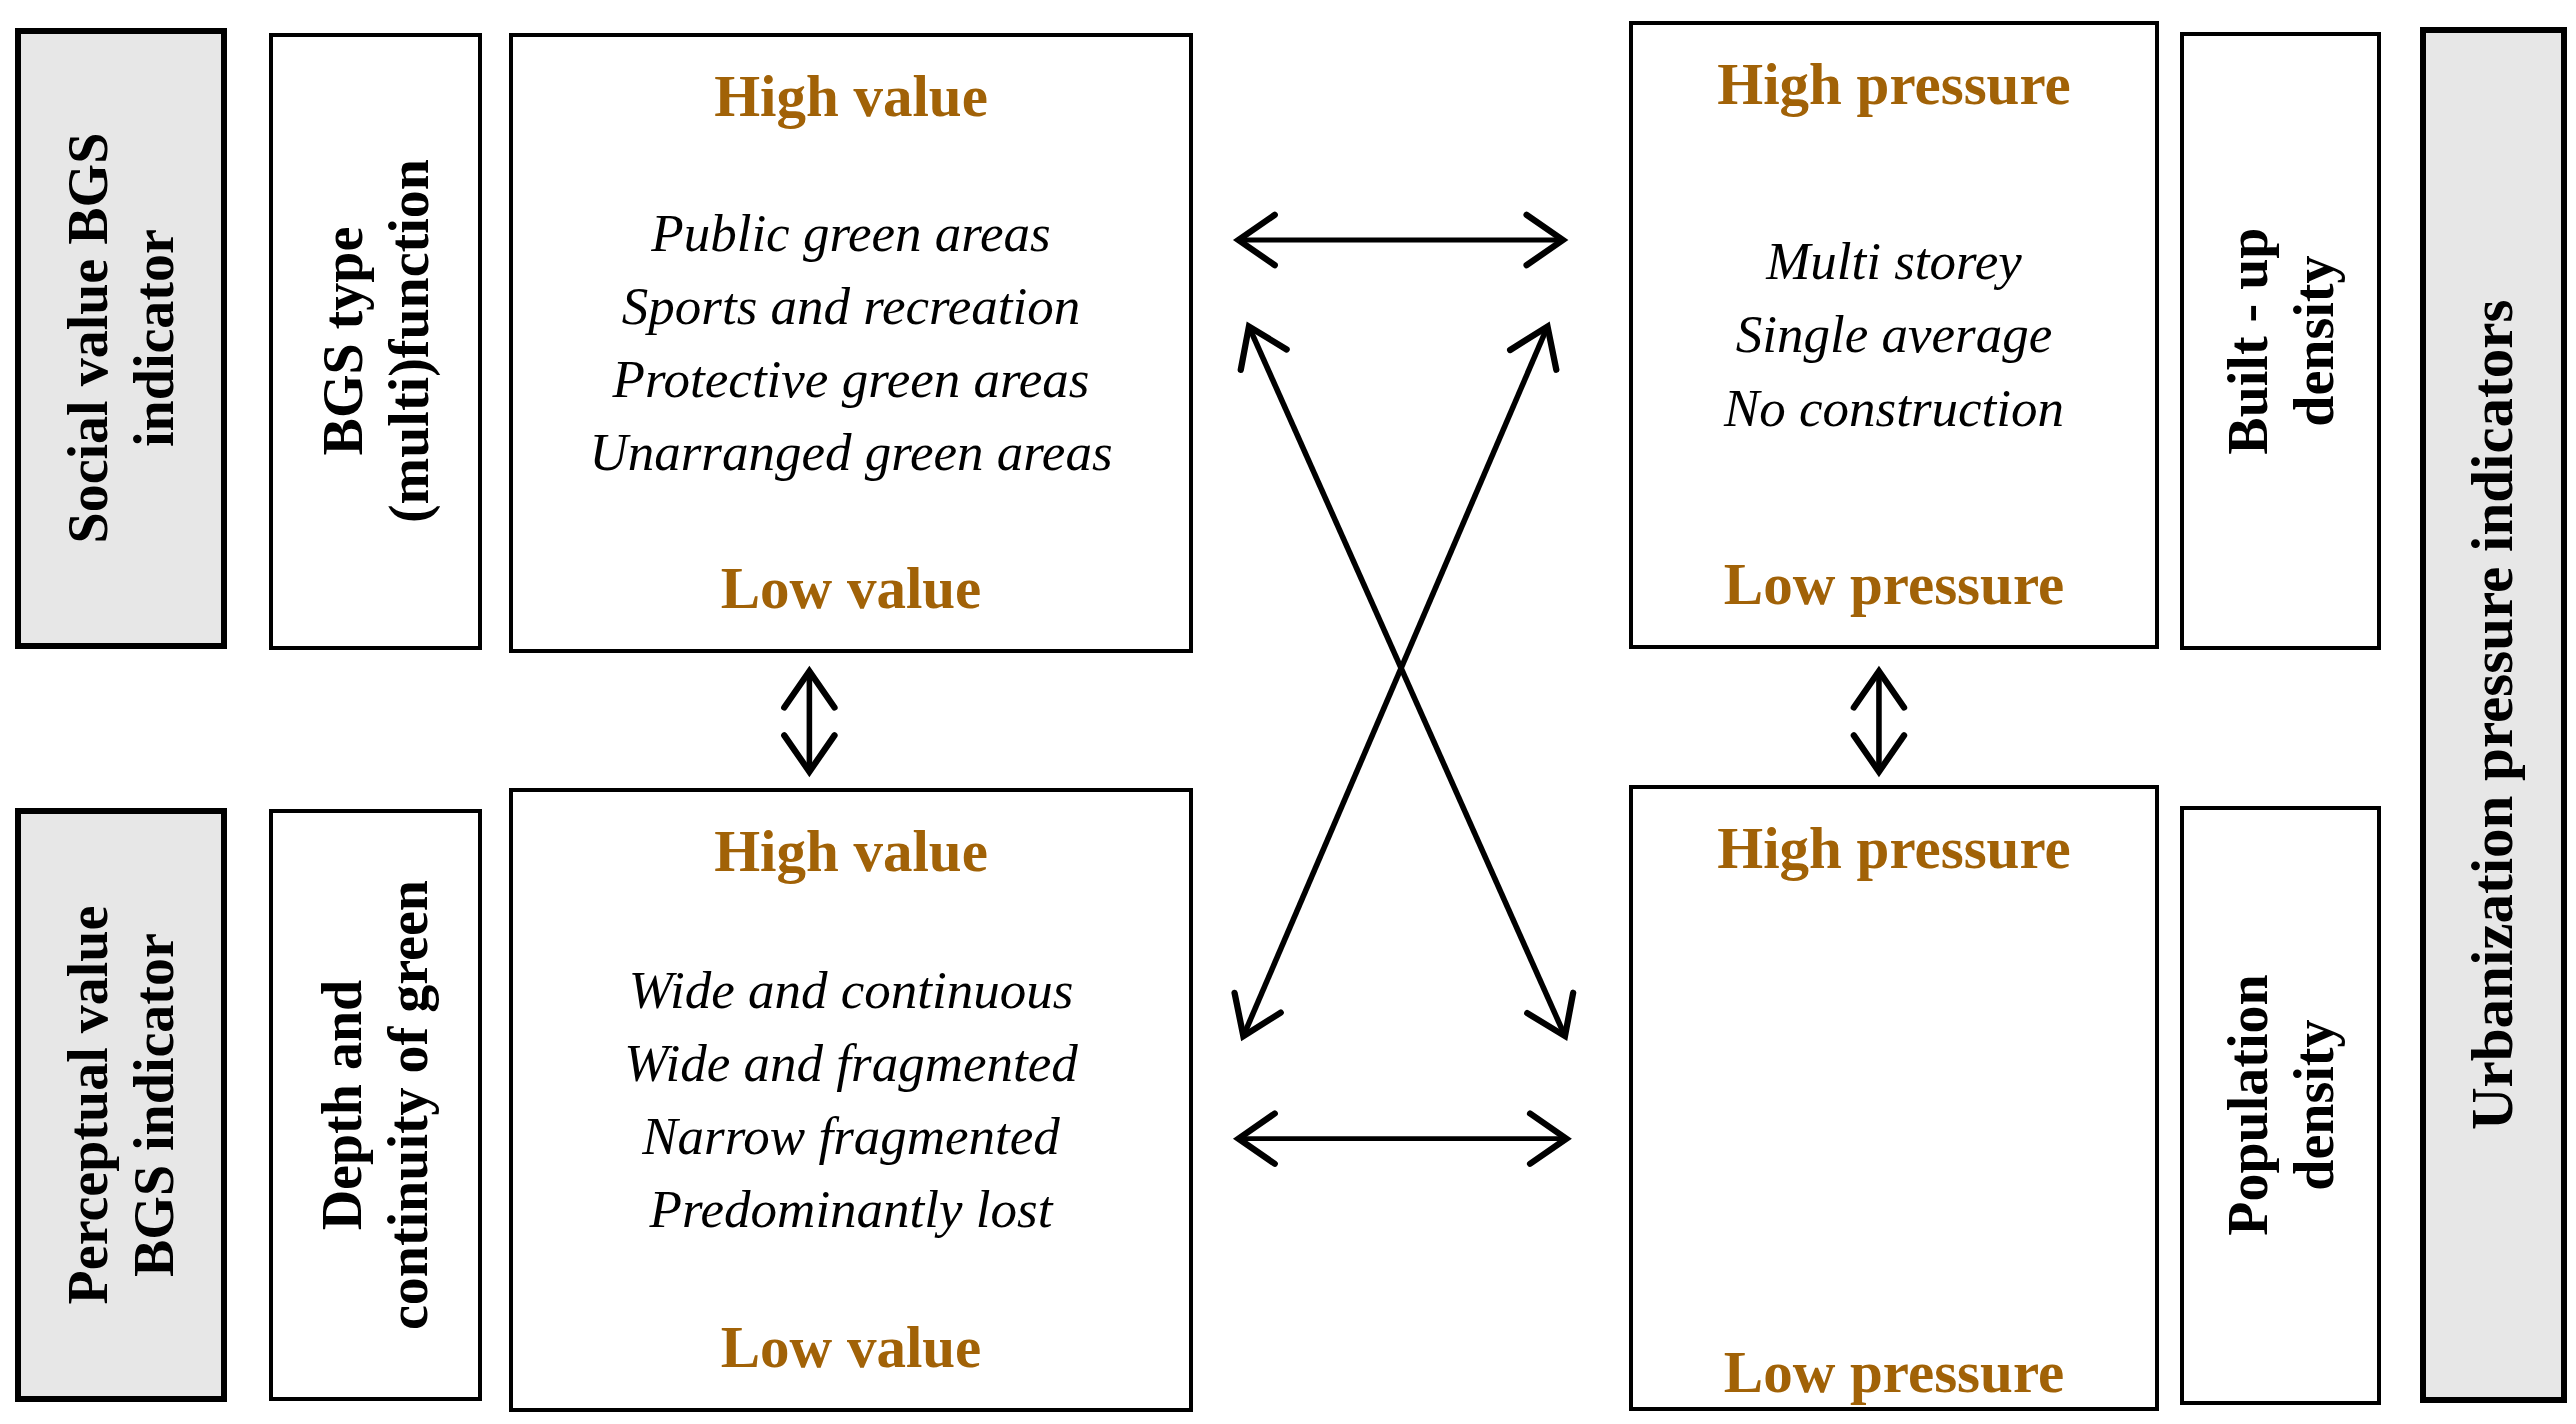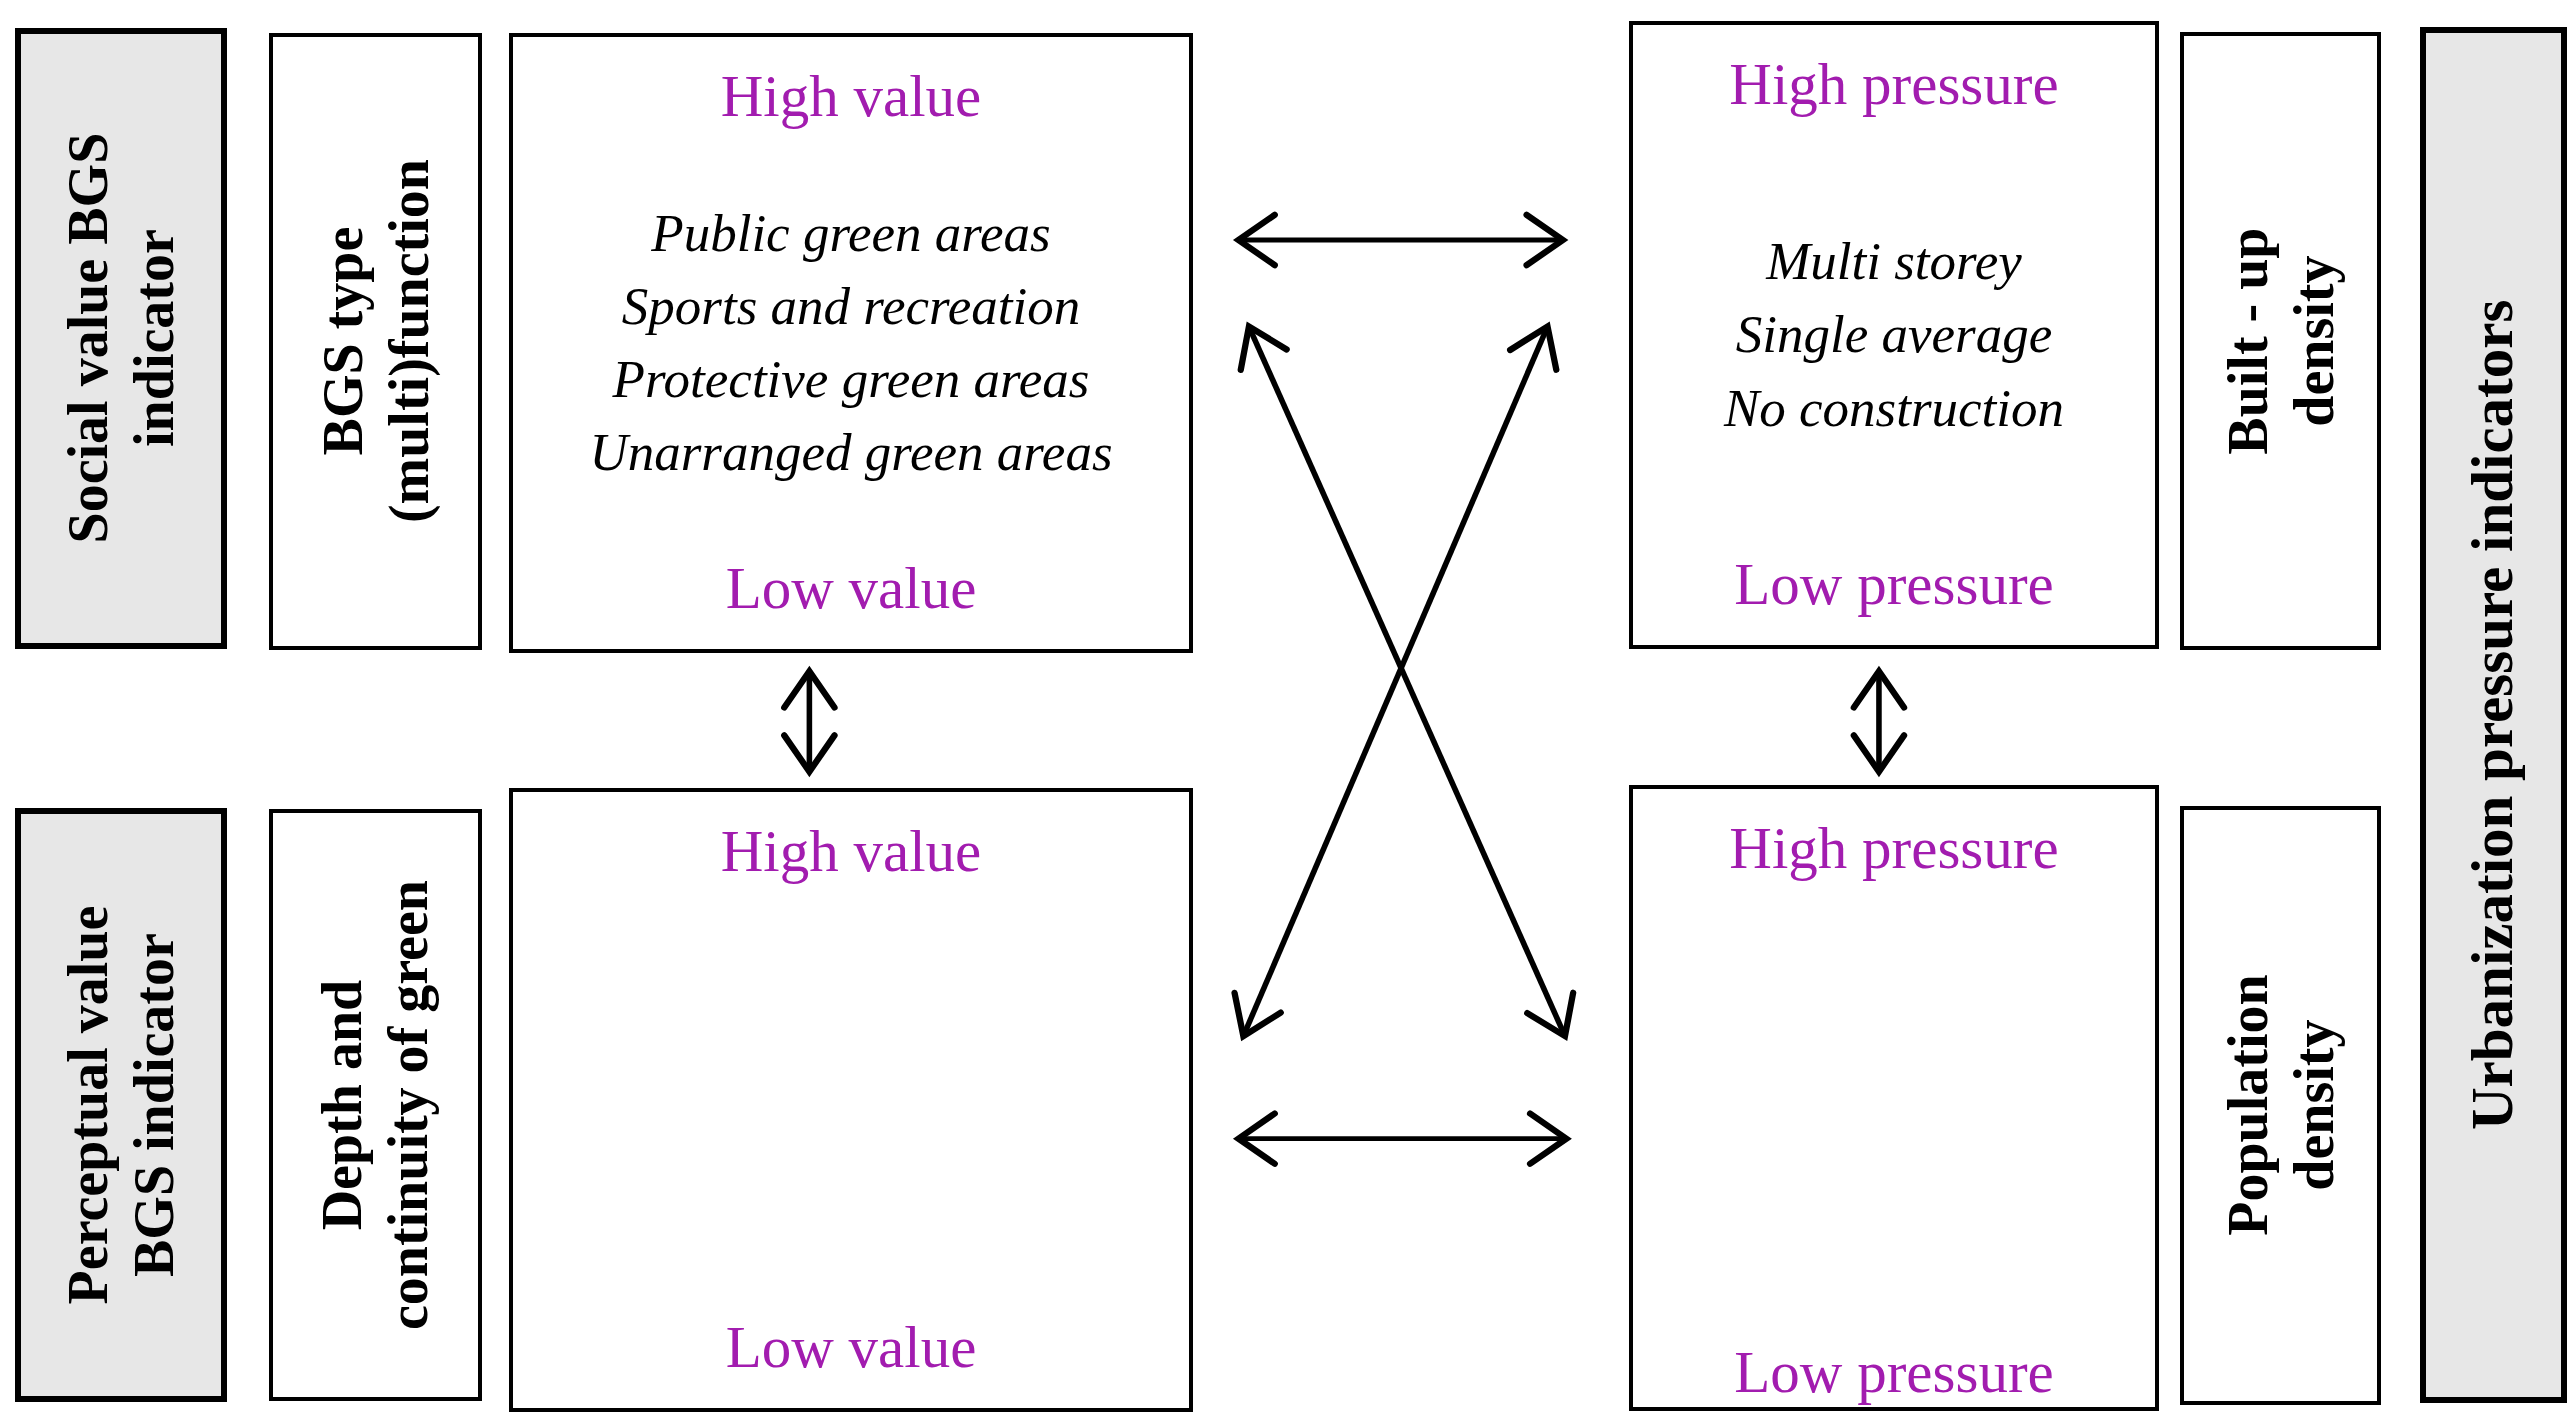--- a/index.html
+++ b/index.html
@@ -39,22 +39,22 @@
   
   .content{
     display:flex;
     flex-direction:column;
     justify-content:space-between;
     align-items:center;
     text-align:center;
     padding:29px 7px;
   }
   .content .hdr,.content .ftr{
-    color:#a21caf;
-    font-weight:normal;
+    color:#a16207;
+    font-weight:bold;
     font-size:59px;
     line-height:1.05;
   }
   .content .items{
     font-size:53px;
     line-height:1.38;
     font-style:italic;
   }
   .content.tight-footer{padding-bottom:2.8px;}
   svg.arrows{
@@ -102,20 +102,26 @@
       <div>Public green areas</div>
       <div>Sports and recreation</div>
       <div>Protective green areas</div>
       <div>Unarranged green areas</div>
     </div>
     <div class="ftr">Low value</div>
   </div>
 
   <div class="box content" style="left:509px;top:788px;width:684px;height:624px;">
     <div class="hdr">High value</div>
+    <div class="items">
+      <div>Wide and continuous</div>
+      <div>Wide and fragmented</div>
+      <div>Narrow fragmented</div>
+      <div>Predominantly lost</div>
+    </div>
     <div class="ftr">Low value</div>
   </div>
 
   <div class="box content" style="left:1629px;top:21px;width:530px;height:628px;">
     <div class="hdr">High pressure</div>
     <div class="items">
       <div>Multi storey</div>
       <div>Single average</div>
       <div>No construction</div>
     </div>

